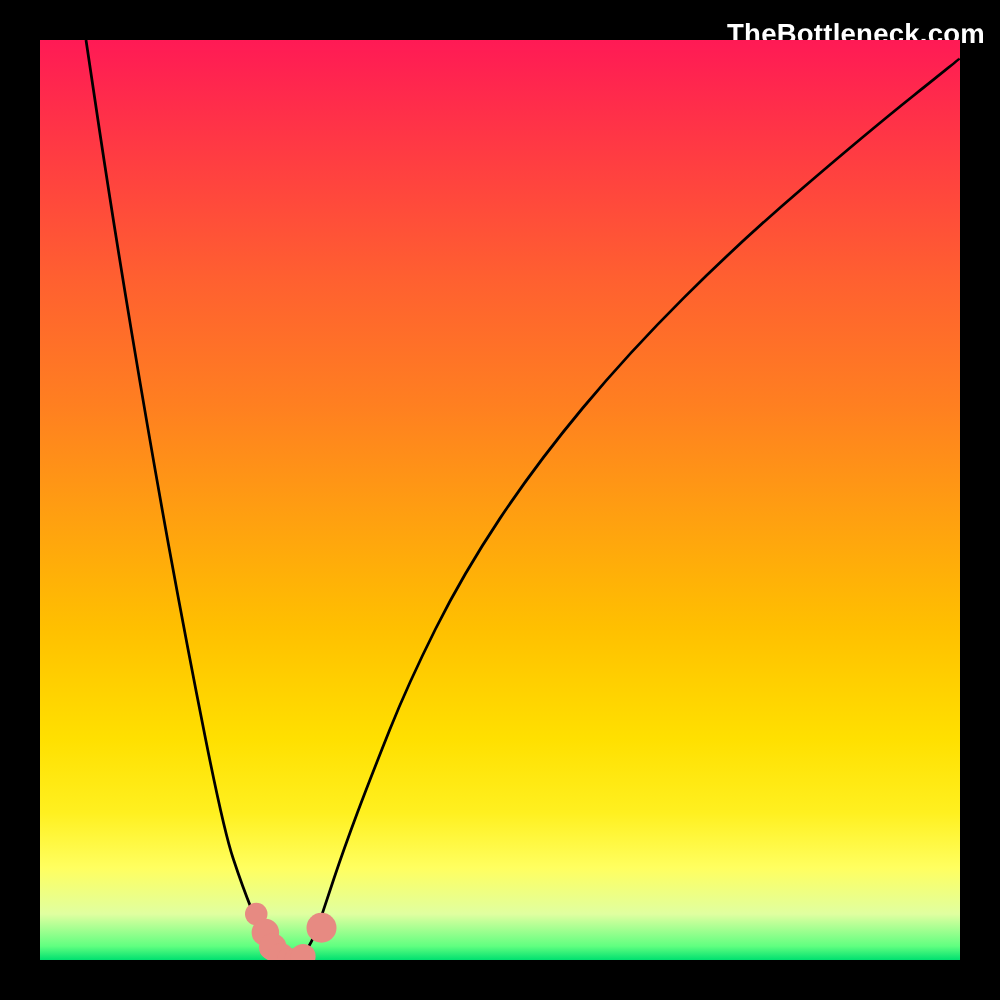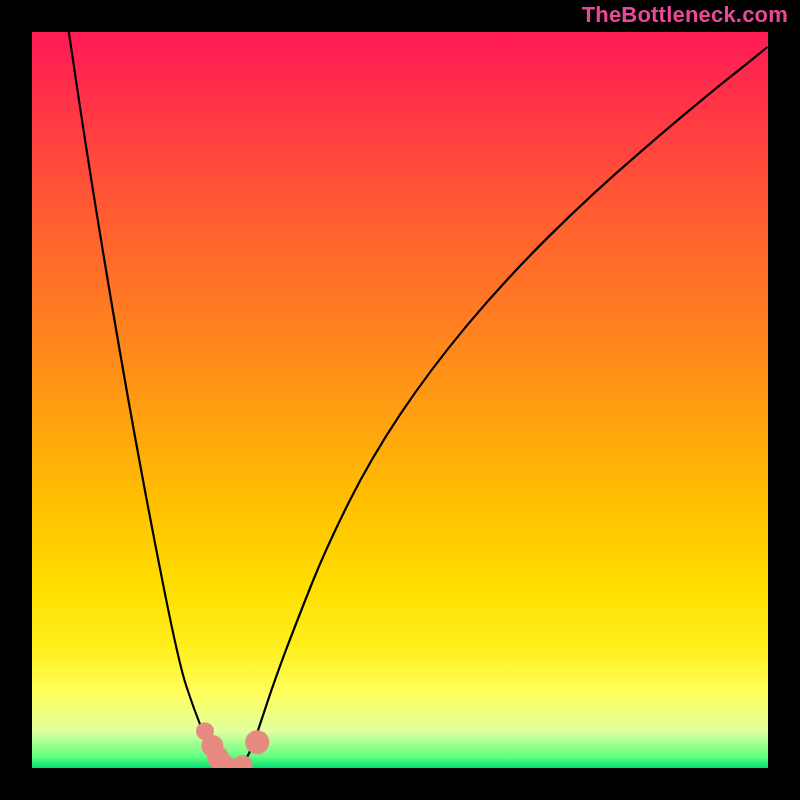--- a/index.html
+++ b/index.html
@@ -39,23 +39,23 @@
       #ffe000 76%,
       #fff020 84%,
       #ffff60 90%,
       #e0ffa0 95%,
       #60ff80 98.5%,
       #00e070 100%
     );
   }
   .watermark {
     position: absolute;
-    top: 2px;
+    top: 14px;
     right: 12px;
-    color: #ec4899;
+    color: #ffffff;
     font-size: 22px;
     font-weight: 600;
     letter-spacing: 0.2px;
     user-select: none;
   }
   svg.curve {
     position: absolute;
     inset: 0;
   }
 </style>

